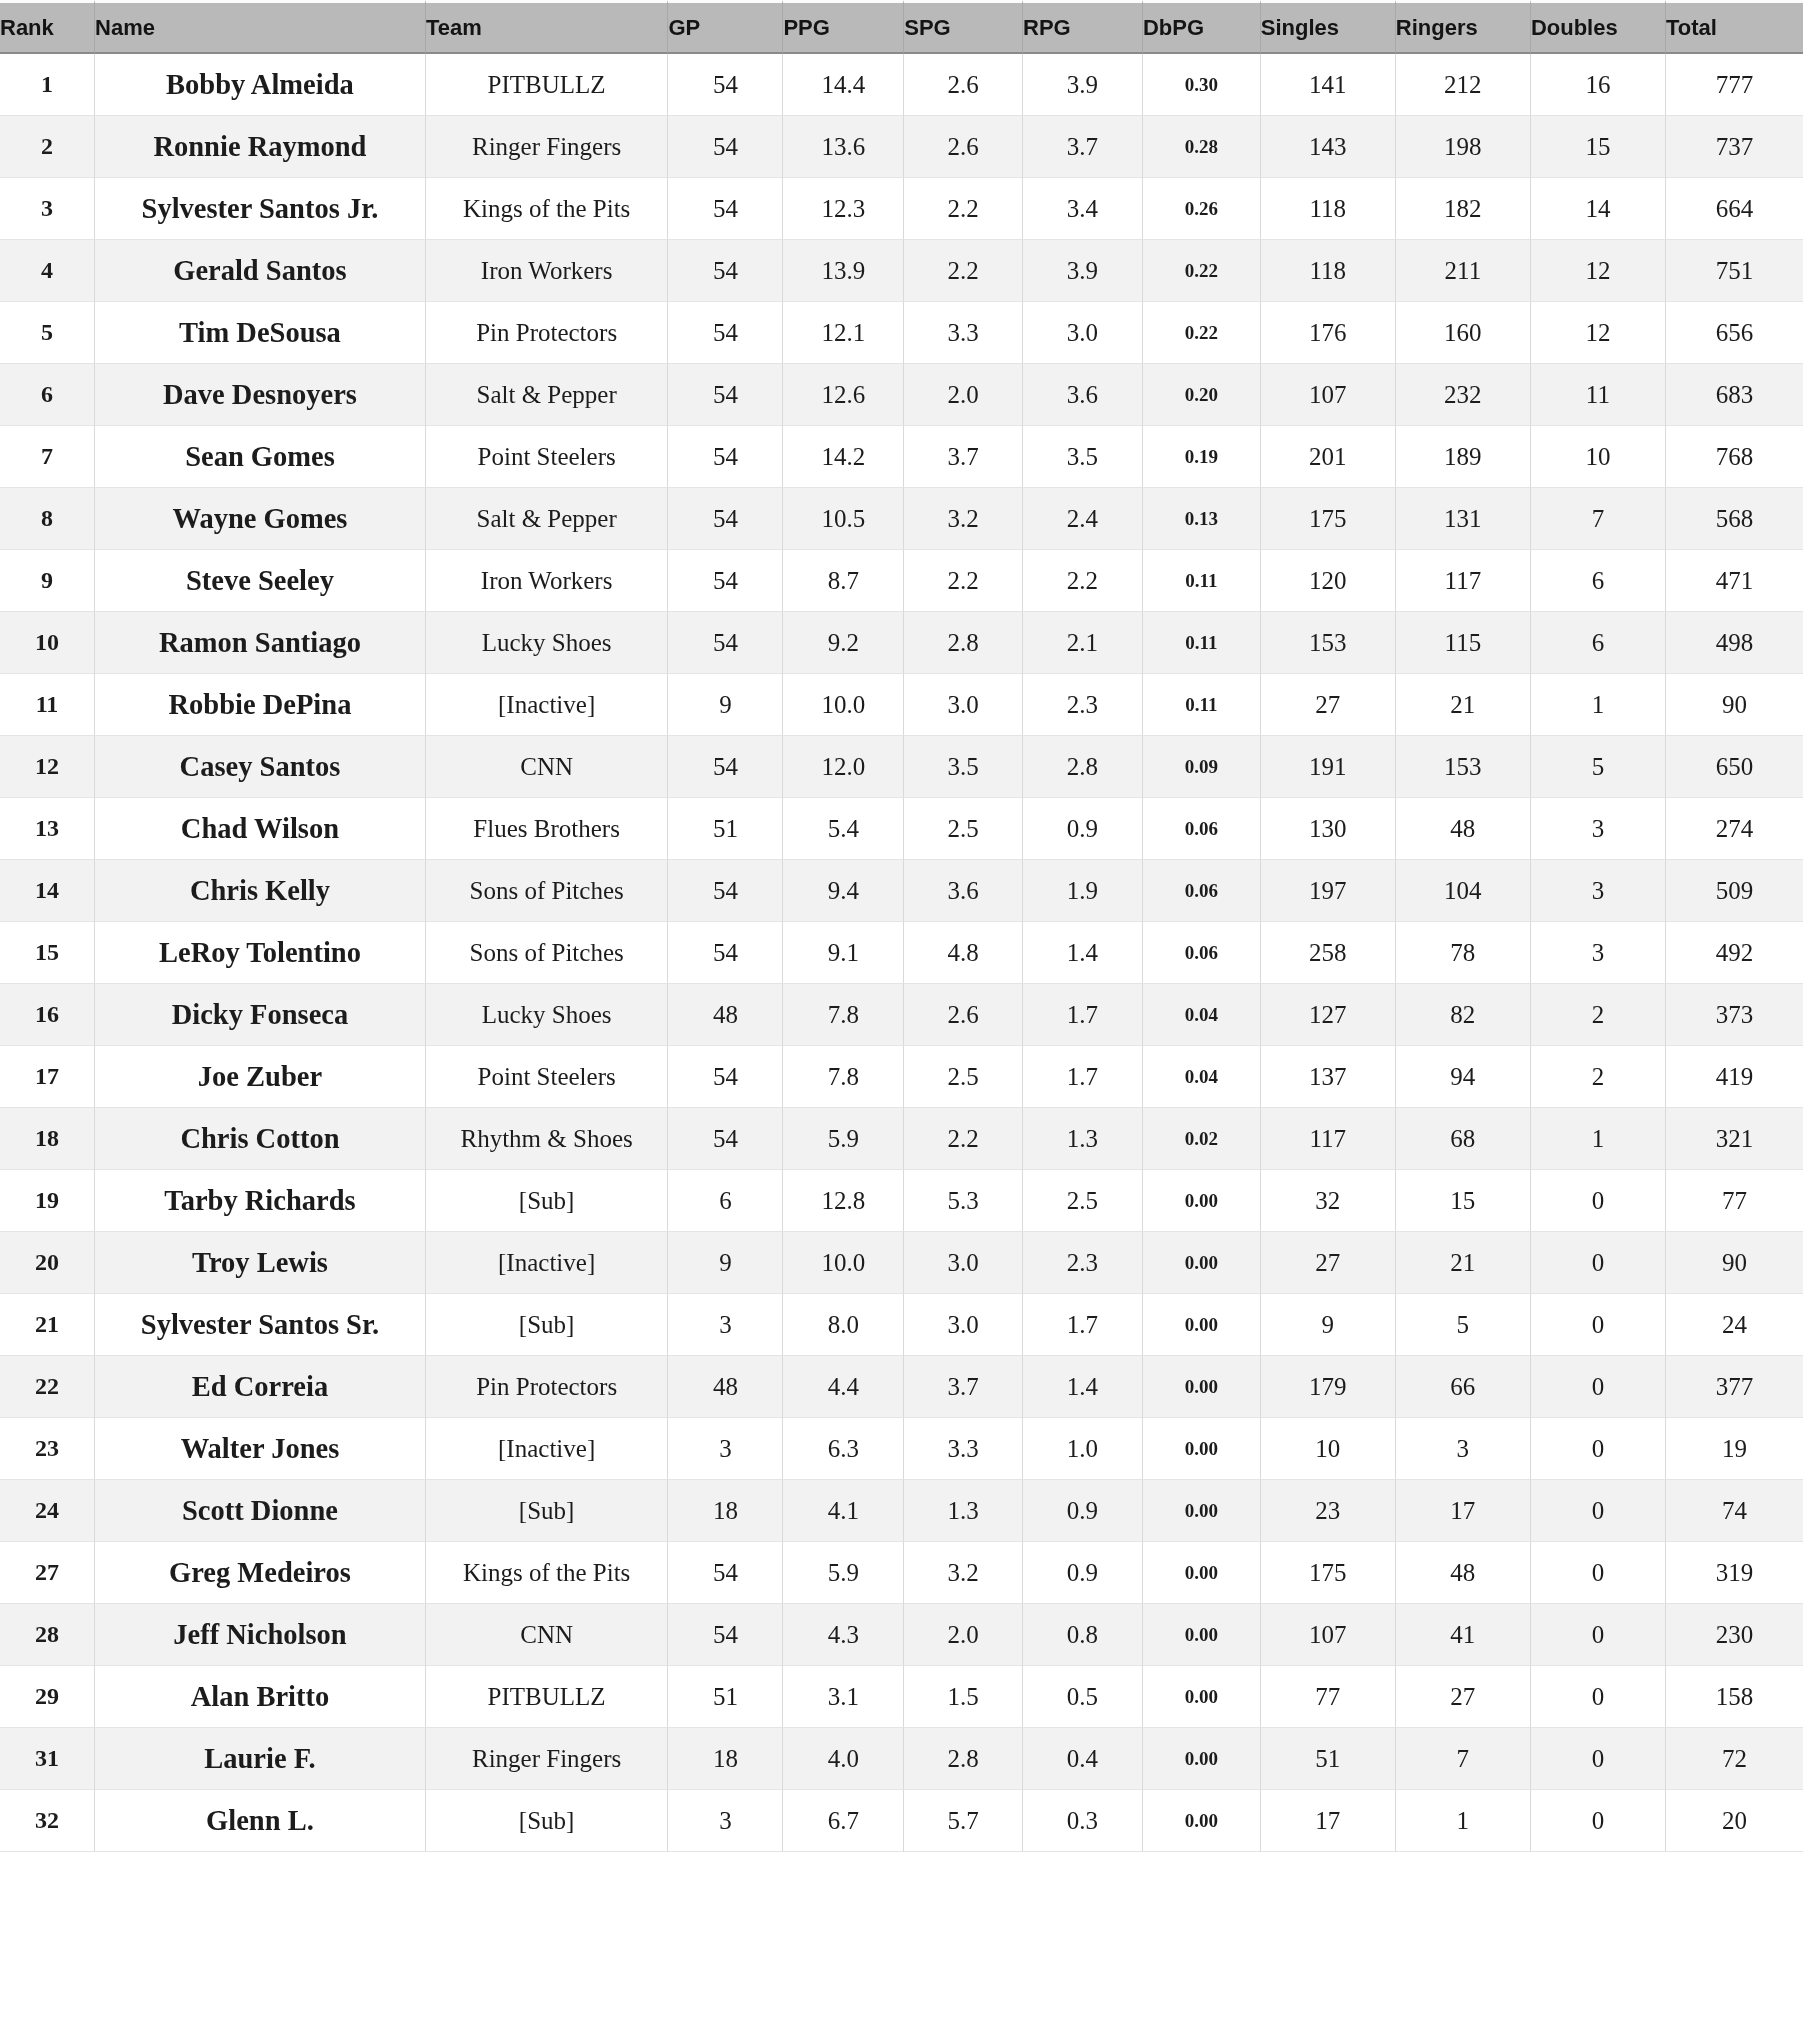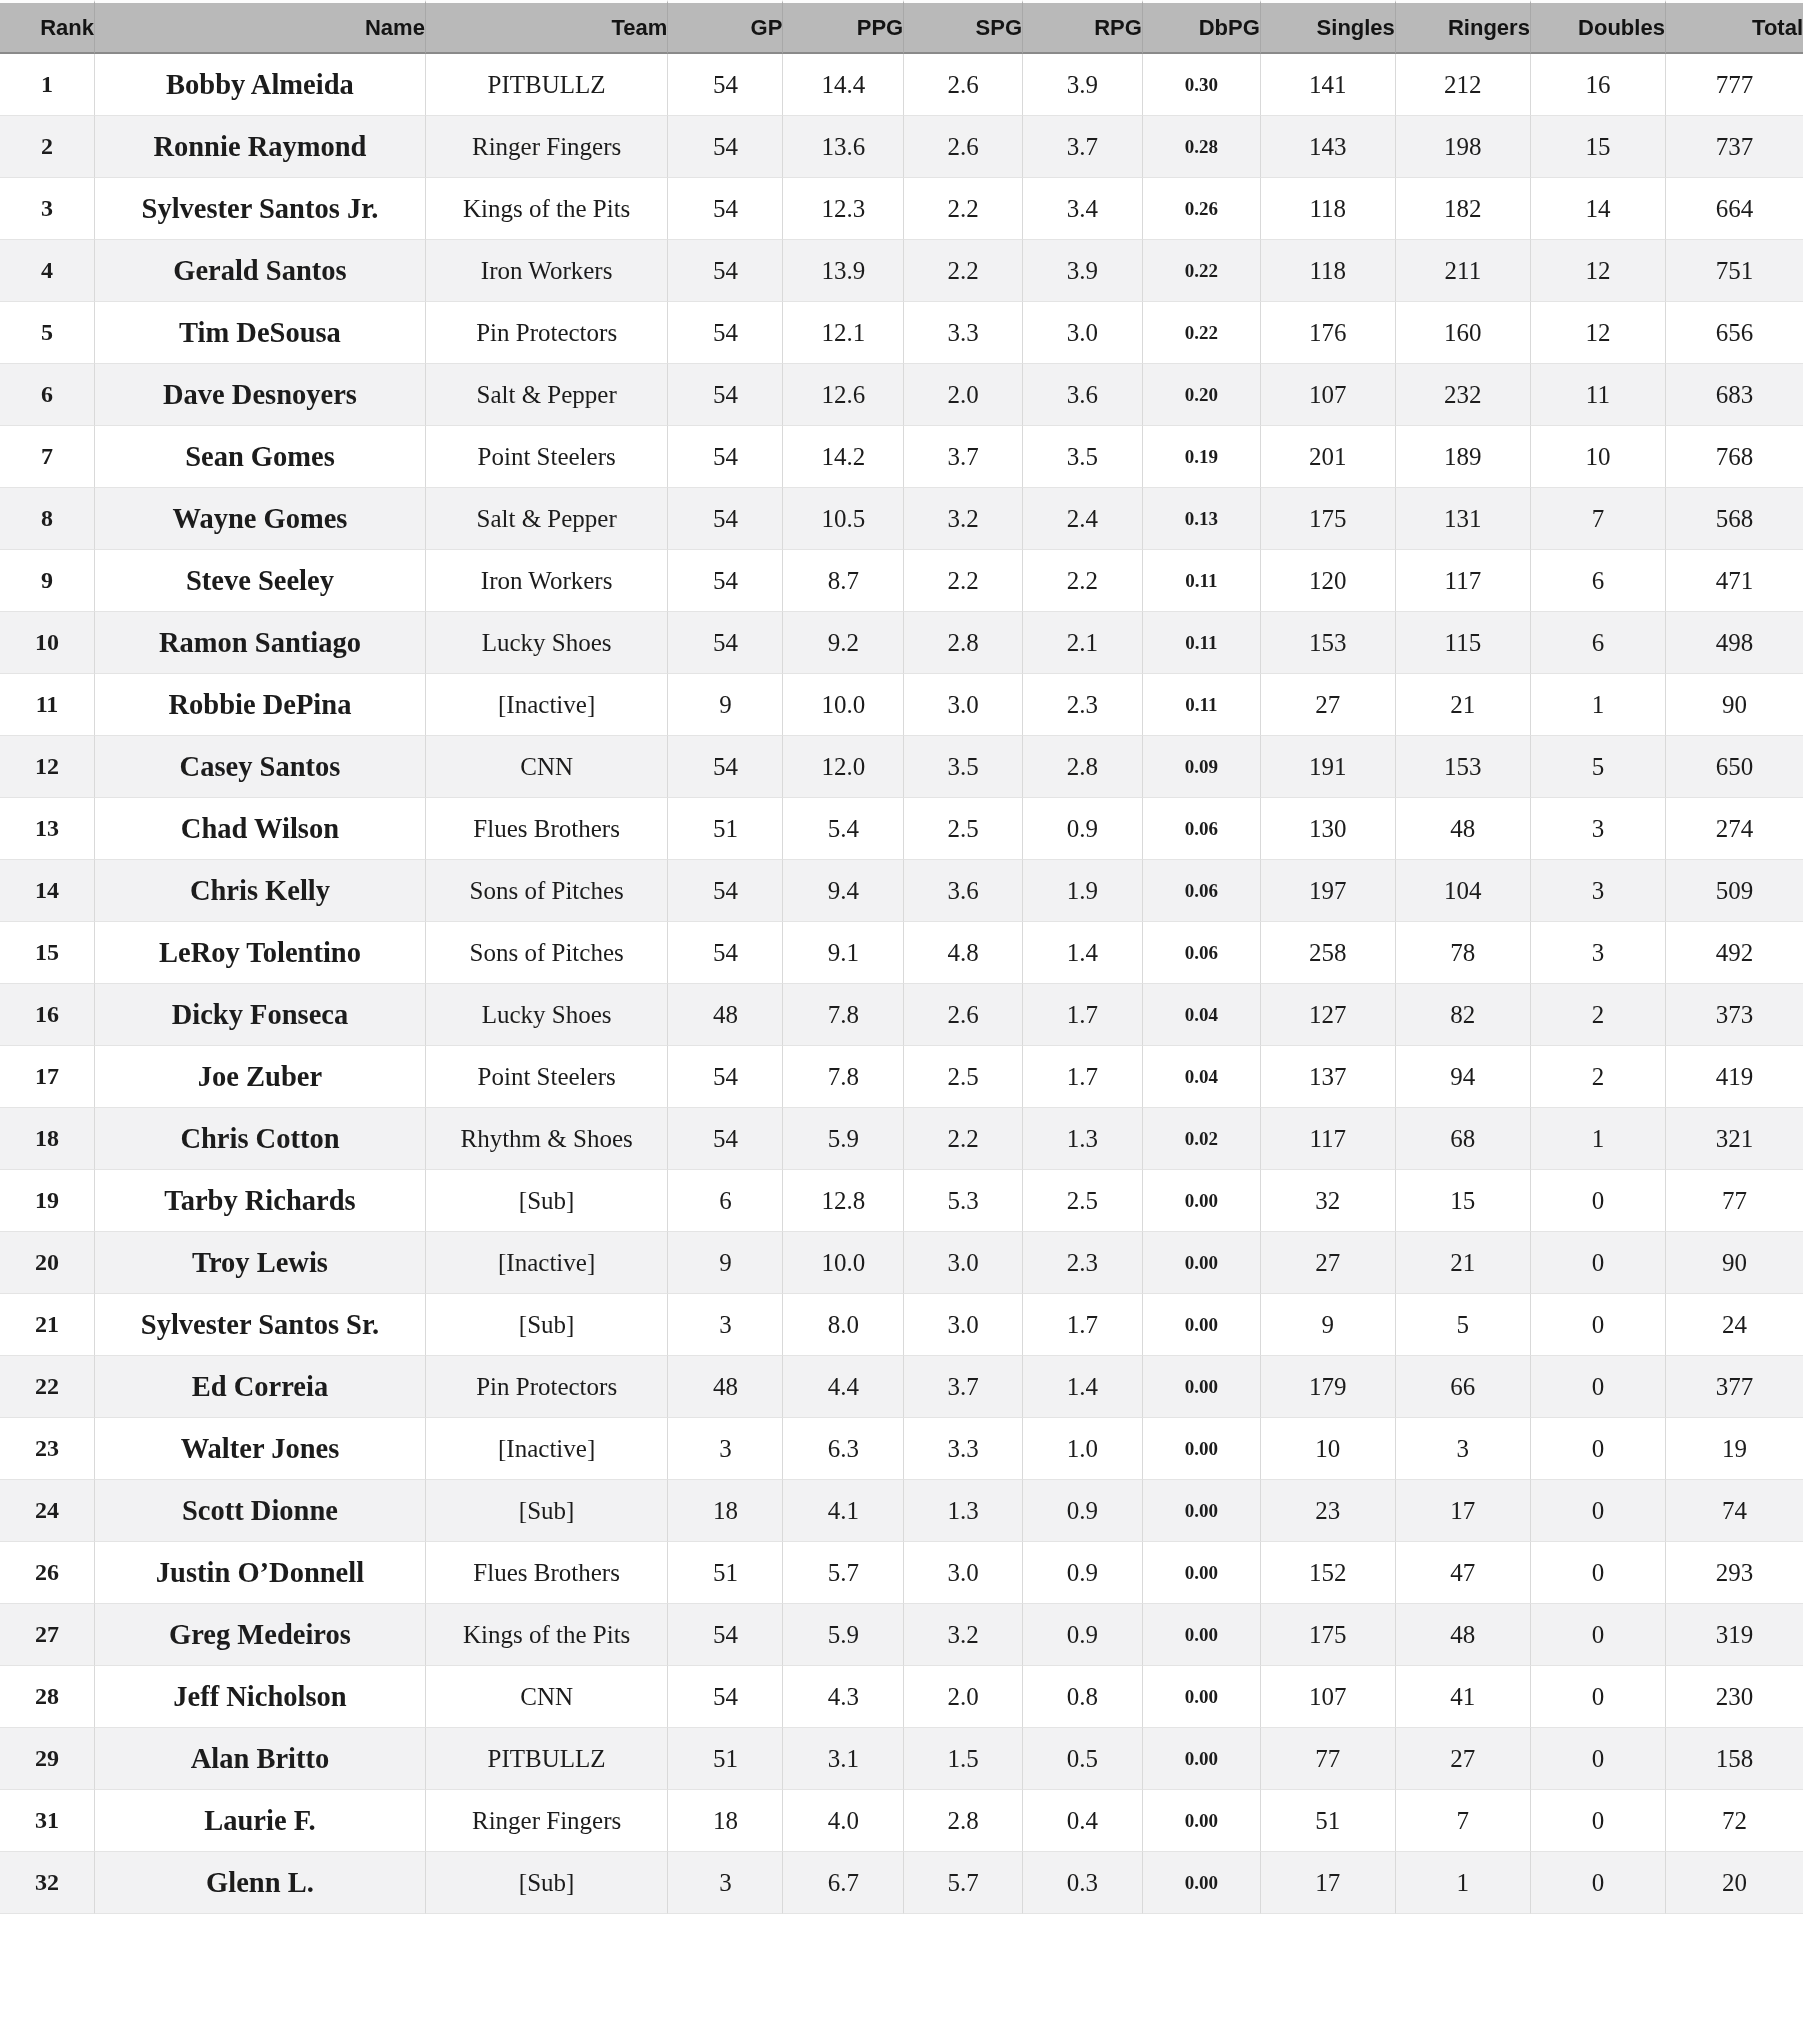--- a/index.html
+++ b/index.html
@@ -34,21 +34,21 @@
     background: #b9b9b9;
     border-top: 3.8px solid #fcfcfc;
     border-bottom: 2.9px solid #8a8a8a;
     border-right: 1.9px solid #a8a8a8;
     height: 54px;
     box-sizing: border-box;
     font-family: "Liberation Sans", sans-serif;
     font-weight: bold;
     font-size: 22px;
     color: #141414;
-    text-align: right;
+    text-align: left;
     vertical-align: middle;
     padding: 0;
   }
   thead th:last-child { border-right: none; }
 
   tbody td {
     height: 62px;
     box-sizing: border-box;
     border-right: 1.9px solid #d9d9d9;
     border-bottom: 1.9px solid #e4e4e4;
@@ -431,34 +431,20 @@
         <td class="cell-ppg">4.1</td>
         <td class="cell-spg">1.3</td>
         <td class="cell-rpg">0.9</td>
         <td class="cell-dbpg">0.00</td>
         <td class="cell-singles">23</td>
         <td class="cell-ringers">17</td>
         <td class="cell-doubles">0</td>
         <td class="cell-total">74</td>
       </tr>
       <tr>
-        <td class="cell-rank">26</td>
-        <td class="cell-name">Justin O’Donnell</td>
-        <td class="cell-team">Flues Brothers</td>
-        <td class="cell-gp">51</td>
-        <td class="cell-ppg">5.7</td>
-        <td class="cell-spg">3.0</td>
-        <td class="cell-rpg">0.9</td>
-        <td class="cell-dbpg">0.00</td>
-        <td class="cell-singles">152</td>
-        <td class="cell-ringers">47</td>
-        <td class="cell-doubles">0</td>
-        <td class="cell-total">293</td>
-      </tr>
-      <tr>
         <td class="cell-rank">27</td>
         <td class="cell-name">Greg Medeiros</td>
         <td class="cell-team">Kings of the Pits</td>
         <td class="cell-gp">54</td>
         <td class="cell-ppg">5.9</td>
         <td class="cell-spg">3.2</td>
         <td class="cell-rpg">0.9</td>
         <td class="cell-dbpg">0.00</td>
         <td class="cell-singles">175</td>
         <td class="cell-ringers">48</td>

